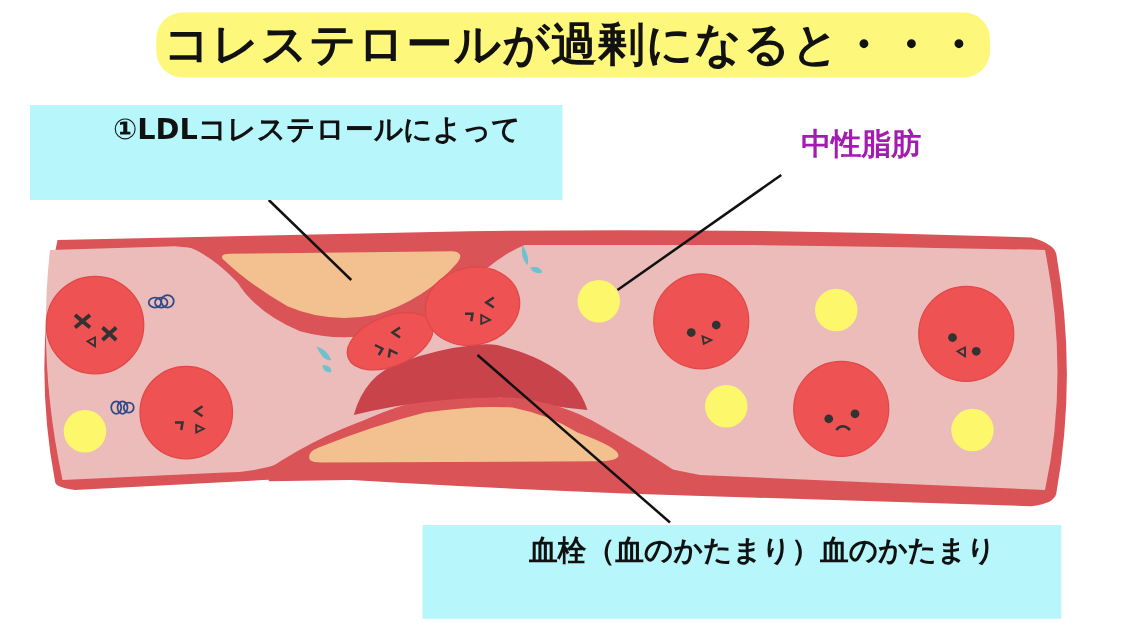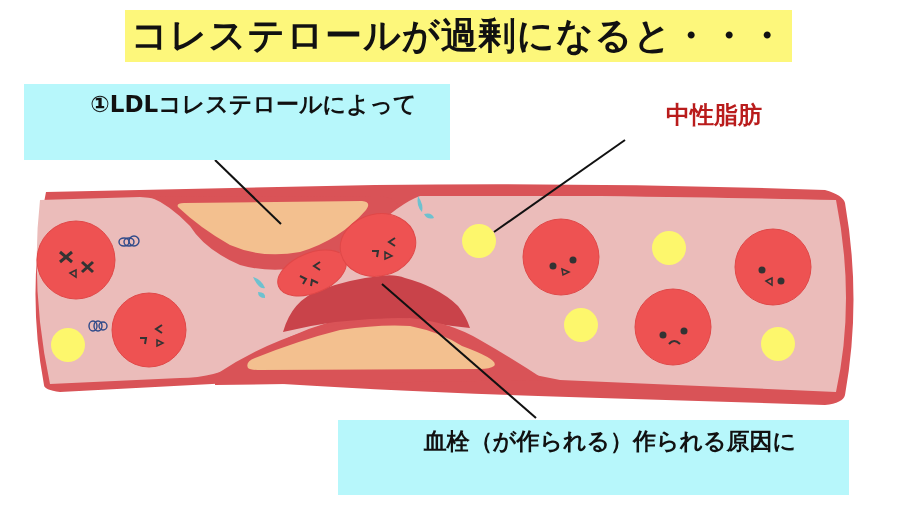--- a/index.html
+++ b/index.html
@@ -1,25 +1,25 @@
 <!DOCTYPE html>
 <html><head>
 <meta charset="utf-8">
 <style>
   html, body { margin:0; padding:0; }
   body { width:900px; height:506px; background:#ffffff; position:relative; overflow:hidden;
          font-family:"DejaVu Sans", "Liberation Sans", sans-serif; }
   .title-box { position:absolute; left:125px; top:10px; width:667px; height:52px; background:#fdf77b;
-               display:flex; align-items:center; justify-content:center; }
+               display:flex; align-items:center; justify-content:center;border-radius:21px; }
   .title-box span { font-size:37px; font-weight:bold; color:#111; letter-spacing:1px; white-space:nowrap; }
   .callout { position:absolute; background:#b7f7fb; color:#111; font-weight:bold; text-align:center; }
   .callout .line { display:block; white-space:nowrap;padding-left:33px; }
   .c1 { left:24px; top:84px; width:426px; height:76px; font-size:23px; line-height:35px; padding-top:3px; box-sizing:border-box; }
   .c2 { left:338px; top:420px; width:511px; height:75px; font-size:23px; line-height:34px; padding-top:4px; box-sizing:border-box; }
-  .label-tg { position:absolute; left:666px; top:99px; font-size:24px; font-weight:bold; color:#b91c1c; white-space:nowrap; }
+  .label-tg { position:absolute; left:641px; top:99px; font-size:24px; font-weight:bold; color:#a21caf; white-space:nowrap; }
   svg.art { position:absolute; left:0; top:0; }
 </style>
 </head>
 <body>
 
 <div class="title-box">
   <span>コレステロールが過剰になると・・・</span>
 </div>
 
 <svg class="art" width="900" height="506" viewBox="0 0 900 506">
@@ -109,14 +109,14 @@
   <line x1="382" y1="284" x2="536" y2="418" stroke="#111" stroke-width="2"></line>
 </svg>
 
 <div class="callout c1">
   <span class="line">①LDLコレステロールによって</span>
 </div>
 
 <div class="label-tg">中性脂肪</div>
 
 <div class="callout c2">
-  <span class="line">血栓（が作られる）作られる原因に</span>
+  <span class="line">血栓（血のかたまり）血のかたまり</span>
 </div>
 
 </body></html>

